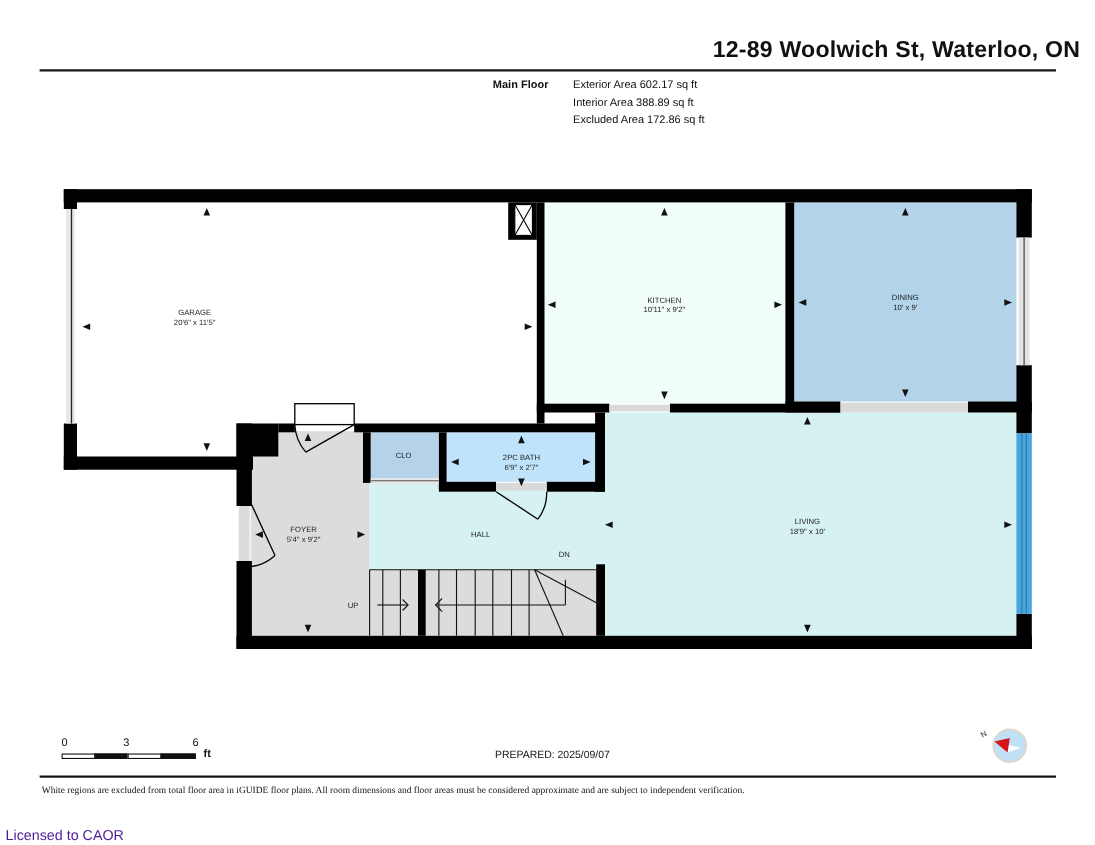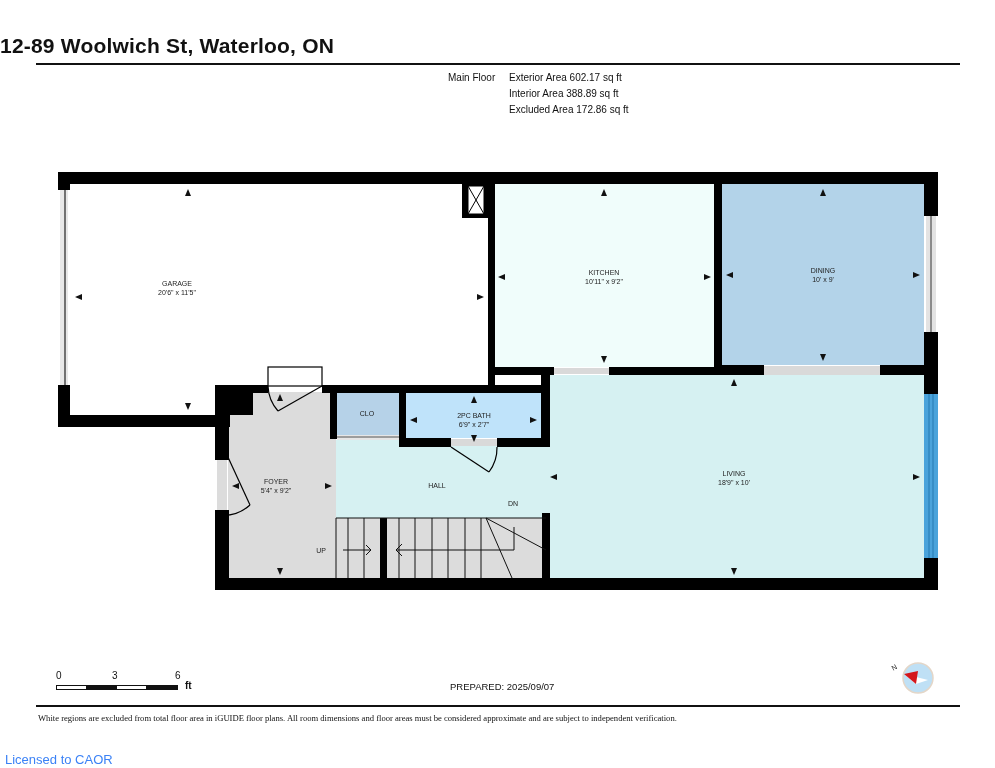--- a/index.html
+++ b/index.html
@@ -1,31 +1,31 @@
 <!DOCTYPE html>
 <html><head>
 <meta charset="utf-8">
 <style>
   html, body { margin: 0; padding: 0; background: #ffffff; }
   body { width: 995px; height: 768px; position: relative; overflow: hidden; font-family: "Liberation Sans", sans-serif; color: #111; }
-  .title { position: absolute; left: 0; top: 34px; width: 982px; text-align: left; font-size: 21px; font-weight: bold; letter-spacing: 0.2px; }
+  .title { position: absolute; left: 0; top: 34px; width: 982px; text-align: right; font-size: 21px; font-weight: bold; letter-spacing: 0.2px; }
   .rule-top { position: absolute; left: 36px; top: 63px; width: 924px; height: 2px; background: #111; }
   .areas { position: absolute; left: 448px; top: 70px; font-size: 10px; line-height: 16px; }
-  .areas .floor-label { position: absolute; left: 0; top: 0; font-weight: normal; white-space: nowrap; }
-  .areas .lines { position: absolute; left: 61px; top: 0; white-space: nowrap; }
+  .areas .floor-label { position: absolute; left: 0; top: 0; font-weight: bold; white-space: nowrap; }
+  .areas .lines { position: absolute; left: 73px; top: 0; white-space: nowrap; }
   .plan { position: absolute; left: 0; top: 0; }
   .room-label { font-family: "Liberation Sans", sans-serif; font-size: 7px; fill: #222; text-anchor: middle; }
   .scale { position: absolute; left: 56px; top: 670px; width: 140px; height: 24px; }
   .scale .tick { position: absolute; top: 0; font-size: 10px; }
   .scale .bar { position: absolute; top: 15px; height: 5px; border: 1px solid #111; box-sizing: border-box; }
   .scale .unit { position: absolute; left: 129px; top: 10px; font-size: 10px; font-weight: bold; }
   .prepared { position: absolute; left: 450px; top: 681px; font-size: 9.5px; }
   .rule-bottom { position: absolute; left: 36px; top: 705px; width: 924px; height: 2px; background: #111; }
   .disclaimer { position: absolute; left: 38px; top: 713px; font-size: 8.6px; white-space: nowrap; font-family: Liberation Serif, serif; }
-  .license { position: absolute; left: 5px; top: 752px; font-size: 13px; color: #3b82f6; }
+  .license { position: absolute; left: 5px; top: 752px; font-size: 13px; color: #4c1d95; }
   .compass { position: absolute; left: 888px; top: 660px; width: 52px; height: 36px; }
 </style>
 </head>
 <body>
 
 <div class="title">12-89 Woolwich St, Waterloo, ON</div>
 <div class="rule-top"></div>
 
 <div class="areas">
   <div class="floor-label">Main Floor</div>

